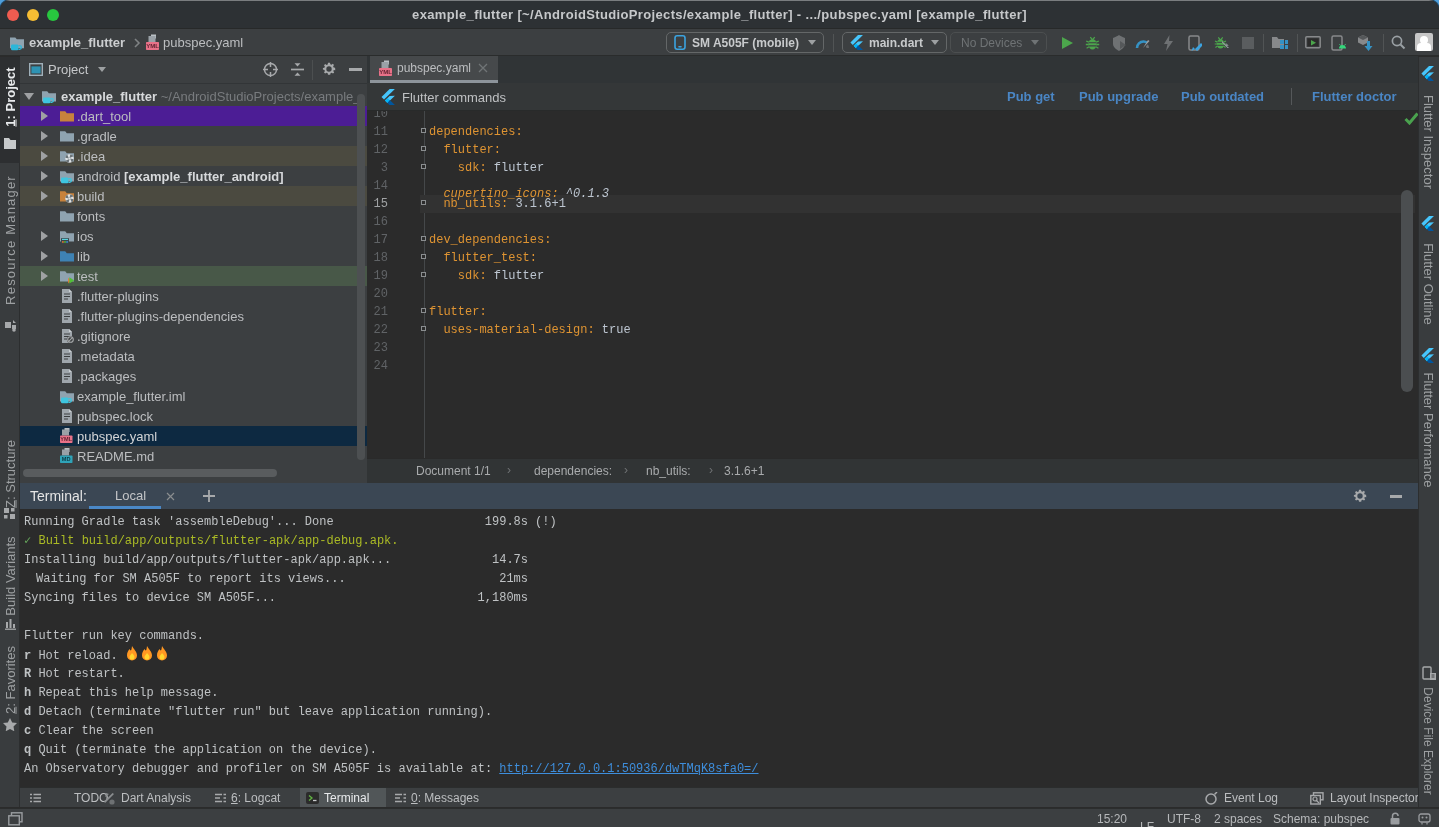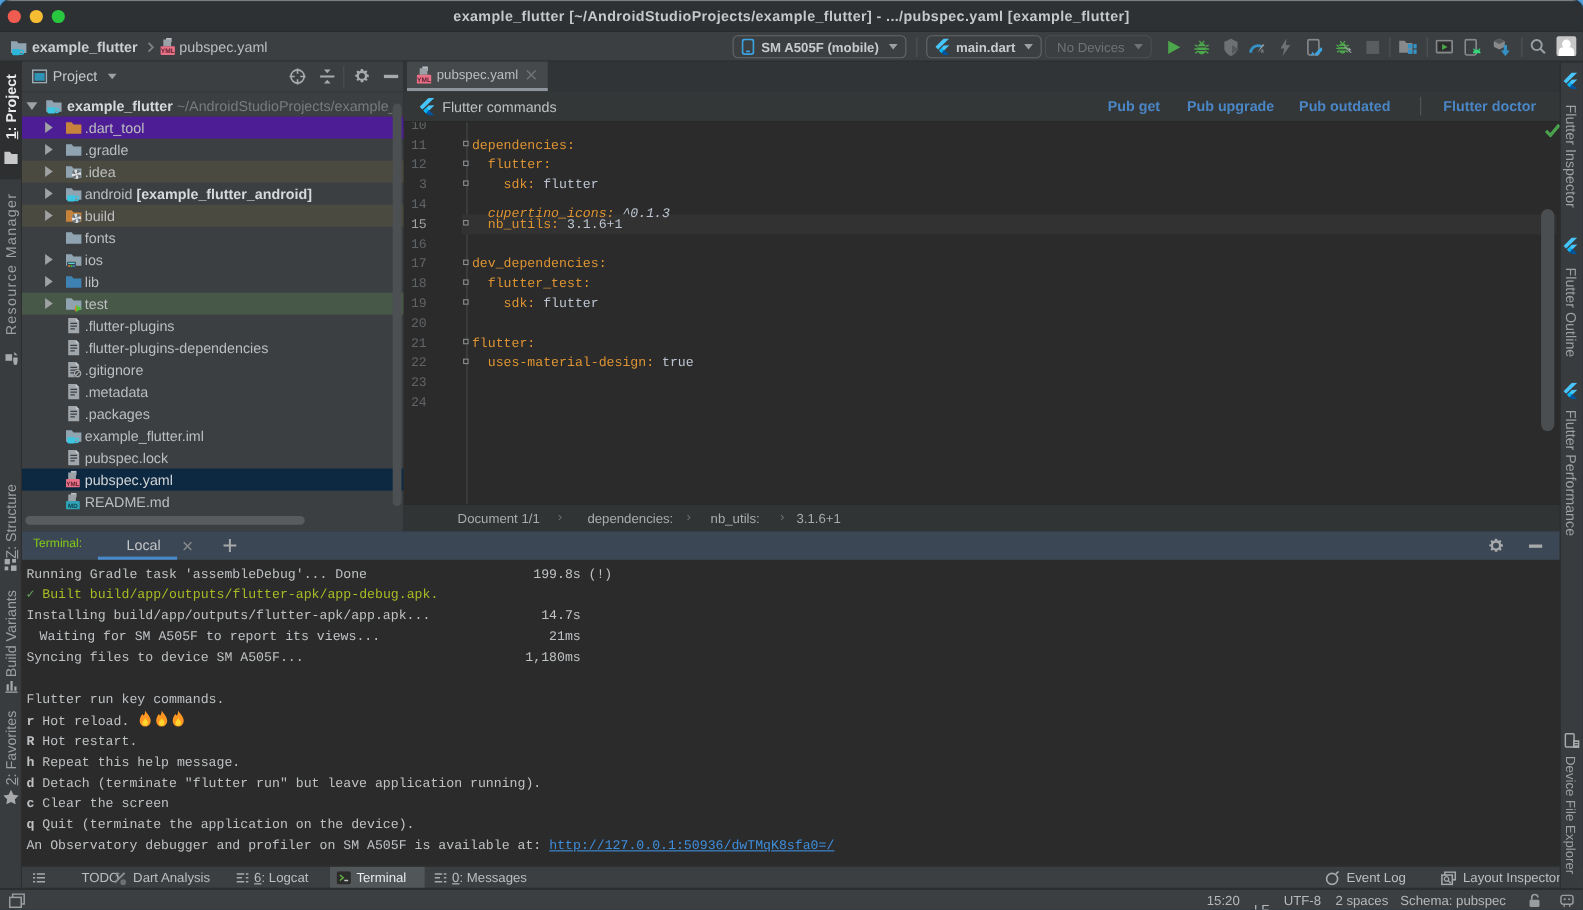--- a/index.html
+++ b/index.html
@@ -448,21 +448,21 @@
   <span class="abs" style="left:49px;top:5px;">Document 1/1</span>
   <span class="abs" style="left:140px;top:4px;color:#6f7274;">›</span>
   <span class="abs" style="left:167px;top:5px;">dependencies:</span>
   <span class="abs" style="left:257px;top:4px;color:#6f7274;">›</span>
   <span class="abs" style="left:279px;top:5px;">nb_utils:</span>
   <span class="abs" style="left:342px;top:4px;color:#6f7274;">›</span>
   <span class="abs" style="left:357px;top:5px;">3.1.6+1</span>
 </div>
 </div>
 <div id="termhead">
-  <span class="abs" style="left:10px;top:5px;font-size:11px;color:#84cc16;">Terminal:</span>
+  <span class="abs" style="left:10px;top:5px;font-size:14px;color:#e5e5e5;">Terminal:</span>
   <span class="abs" style="left:95px;top:5px;font-size:13px;color:#c3c5c7;">Local</span>
   <svg class="abs" style="left:146px;top:9px;" width="9" height="9" viewBox="0 0 9 9">
         <path d="M1 1l7 7M8 1l-7 7" stroke="#8a8d8f" stroke-width="1.2"></path>
       </svg>
   <div class="abs" style="left:69px;top:23px;width:72px;height:3px;background:#4a88c7;"></div>
   <svg class="abs" style="left:183px;top:7px;" width="12" height="12" viewBox="0 0 12 12">
         <path d="M6 0v12M0 6h12" stroke="#a7a9ab" stroke-width="1.8"></path>
       </svg>
   <svg class="abs" style="left:1333px;top:6px;" width="14" height="14" viewBox="0 0 14 14">
         <path fill="#a7a9ab" d="M7 4.3A2.7 2.7 0 1 0 7 9.7 2.7 2.7 0 0 0 7 4.3zm6.3 3.9l-1.5-.3a4.9 4.9 0 0 1-.5 1.2l.9 1.3-1.2 1.2-1.3-.9a4.9 4.9 0 0 1-1.2.5l-.3 1.5H6.0l-.3-1.5a4.9 4.9 0 0 1-1.2-.5l-1.3.9-1.2-1.2.9-1.3a4.9 4.9 0 0 1-.5-1.2l-1.5-.3V6.0l1.5-.3a4.9 4.9 0 0 1 .5-1.2l-.9-1.3 1.2-1.2 1.3.9a4.9 4.9 0 0 1 1.2-.5L6.0.7h2.0l.3 1.5a4.9 4.9 0 0 1 1.2.5l1.3-.9 1.2 1.2-.9 1.3a4.9 4.9 0 0 1 .5 1.2l1.5.3z"></path>

